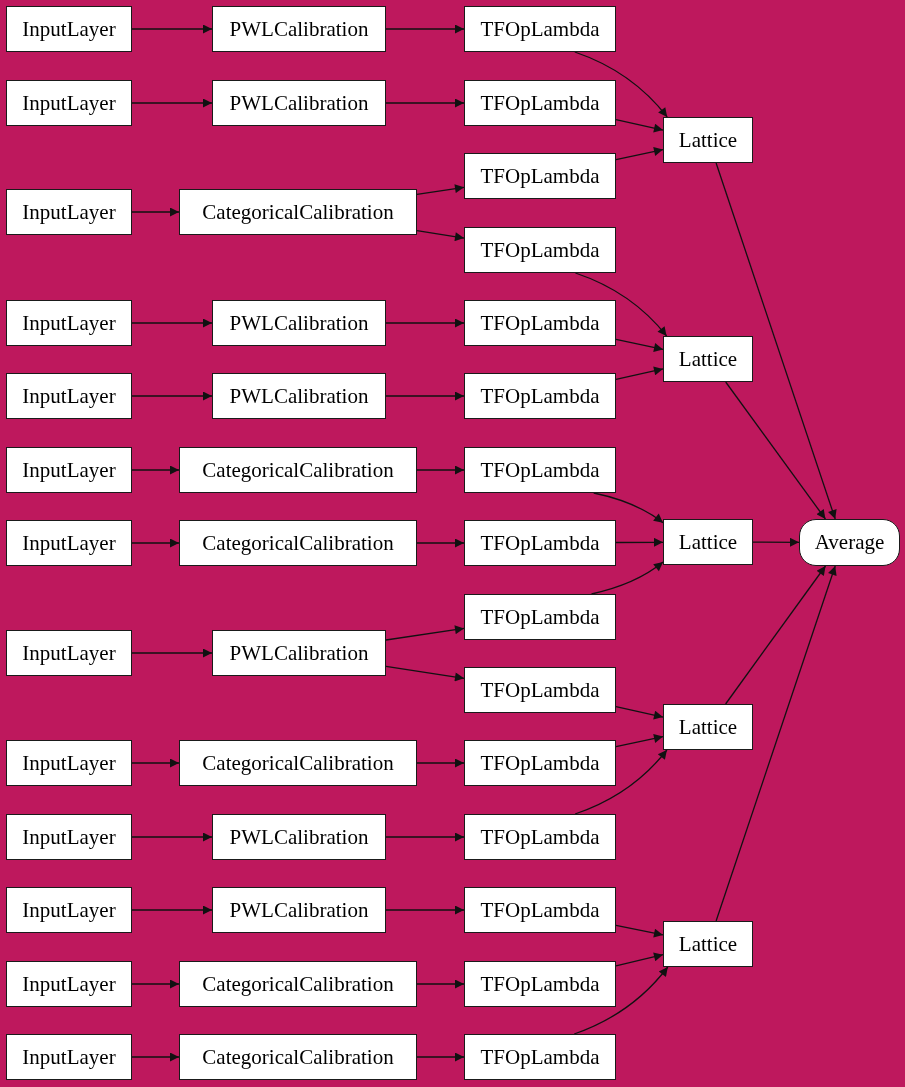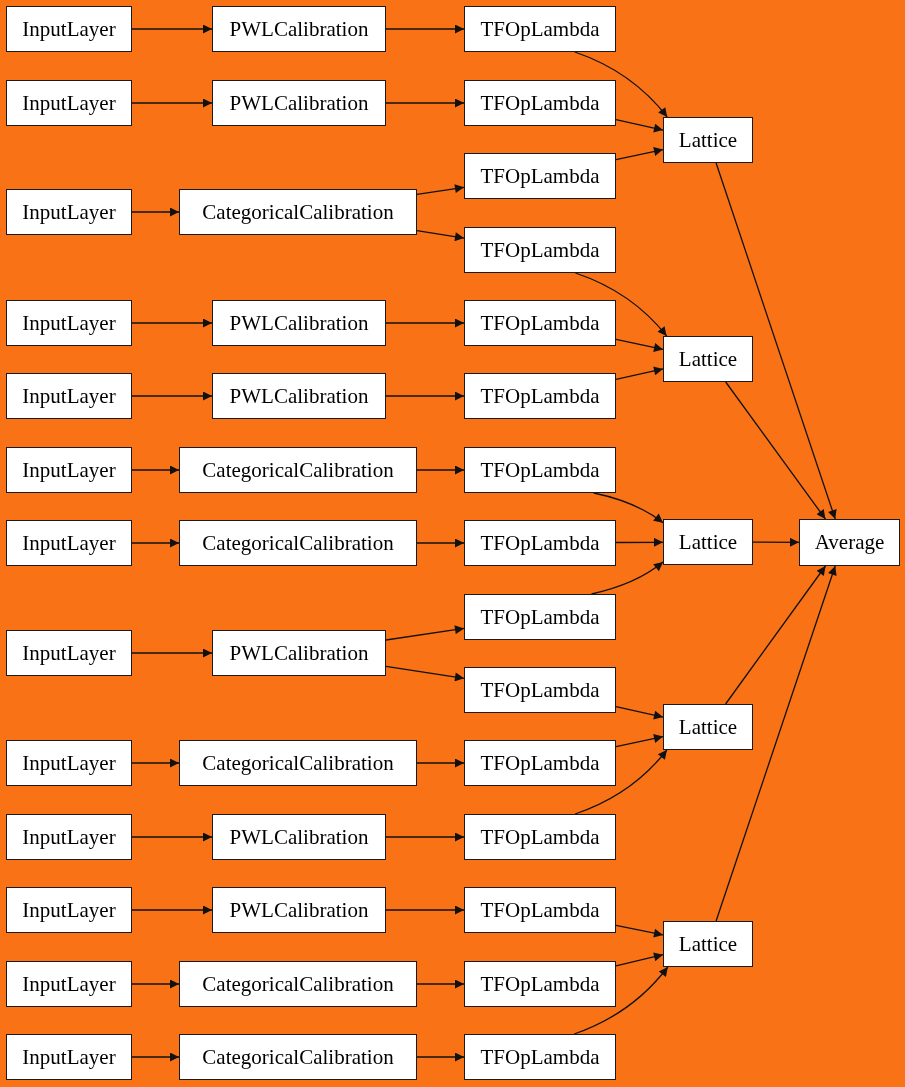--- a/index.html
+++ b/index.html
@@ -4,21 +4,21 @@
 <style>
   html, body {
     margin: 0;
     padding: 0;
     background: #ffffff;
   }
   #canvas {
     position: relative;
     width: 905px;
     height: 1087px;
-    background: #f97316;
+    background: #be185d;
     font-family: "Liberation Serif", "DejaVu Serif", serif;
     overflow: hidden;
   }
   #edges {
     position: absolute;
     left: 0;
     top: 0;
     z-index: 1;
   }
   .node {
@@ -141,14 +141,14 @@
     <div class="node" style="left: 464px; top: 740px; width: 152px; height: 46px; background: rgb(255, 255, 255); border-color: rgb(26, 26, 26); color: rgb(0, 0, 0);">TFOpLambda</div>
     <div class="node" style="left: 464px; top: 814px; width: 152px; height: 46px; background: rgb(255, 255, 255); border-color: rgb(26, 26, 26); color: rgb(0, 0, 0);">TFOpLambda</div>
     <div class="node" style="left: 464px; top: 887px; width: 152px; height: 46px; background: rgb(255, 255, 255); border-color: rgb(26, 26, 26); color: rgb(0, 0, 0);">TFOpLambda</div>
     <div class="node" style="left: 464px; top: 961px; width: 152px; height: 46px; background: rgb(255, 255, 255); border-color: rgb(26, 26, 26); color: rgb(0, 0, 0);">TFOpLambda</div>
     <div class="node" style="left: 464px; top: 1034px; width: 152px; height: 46px; background: rgb(255, 255, 255); border-color: rgb(26, 26, 26); color: rgb(0, 0, 0);">TFOpLambda</div>
     <div class="node" style="left: 663px; top: 117px; width: 90px; height: 46px; background: rgb(255, 255, 255); border-color: rgb(26, 26, 26); color: rgb(0, 0, 0);">Lattice</div>
     <div class="node" style="left: 663px; top: 336px; width: 90px; height: 46px; background: rgb(255, 255, 255); border-color: rgb(26, 26, 26); color: rgb(0, 0, 0);">Lattice</div>
     <div class="node" style="left: 663px; top: 519px; width: 90px; height: 46px; background: rgb(255, 255, 255); border-color: rgb(26, 26, 26); color: rgb(0, 0, 0);">Lattice</div>
     <div class="node" style="left: 663px; top: 704px; width: 90px; height: 46px; background: rgb(255, 255, 255); border-color: rgb(26, 26, 26); color: rgb(0, 0, 0);">Lattice</div>
     <div class="node" style="left: 663px; top: 921px; width: 90px; height: 46px; background: rgb(255, 255, 255); border-color: rgb(26, 26, 26); color: rgb(0, 0, 0);">Lattice</div>
-    <div class="node" style="left: 799px; top: 519px; width: 101px; height: 47px; background: rgb(255, 255, 255); border-color: rgb(26, 26, 26); color: rgb(0, 0, 0);">Average</div>
+    <div class="node" style="left: 799px; top: 519px; width: 101px; height: 47px; background: rgb(255, 255, 255); border-color: rgb(26, 26, 26); color: rgb(0, 0, 0); border-radius: 17px;">Average</div>
   </div>
 
 </body></html>

